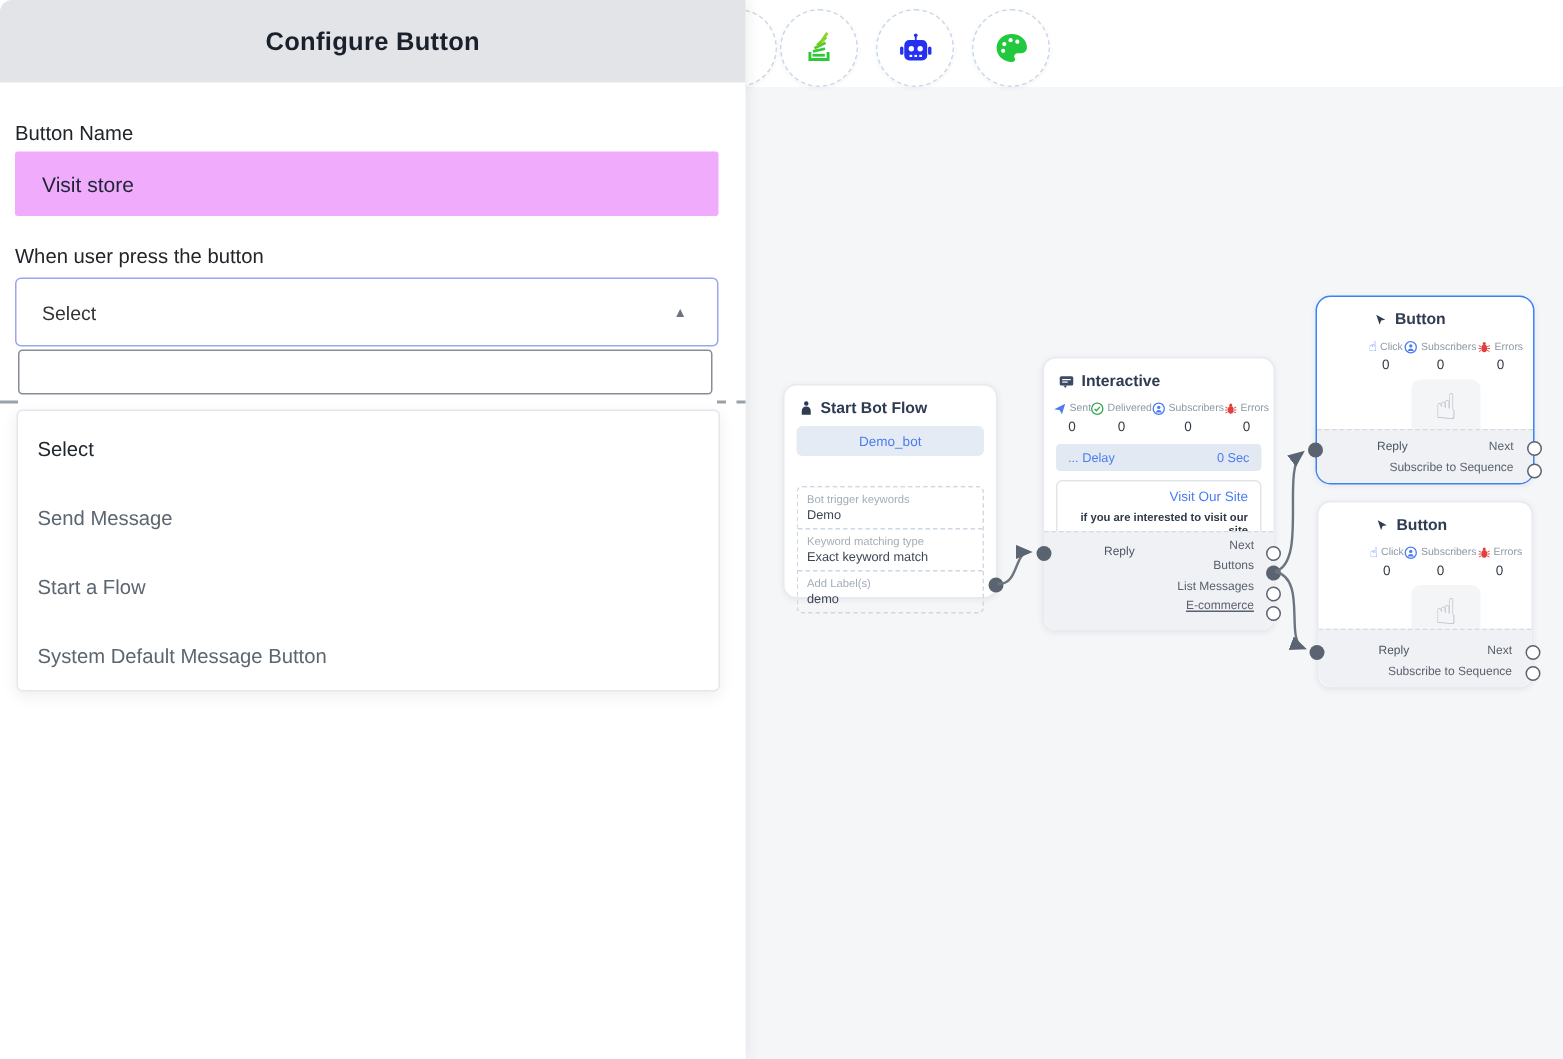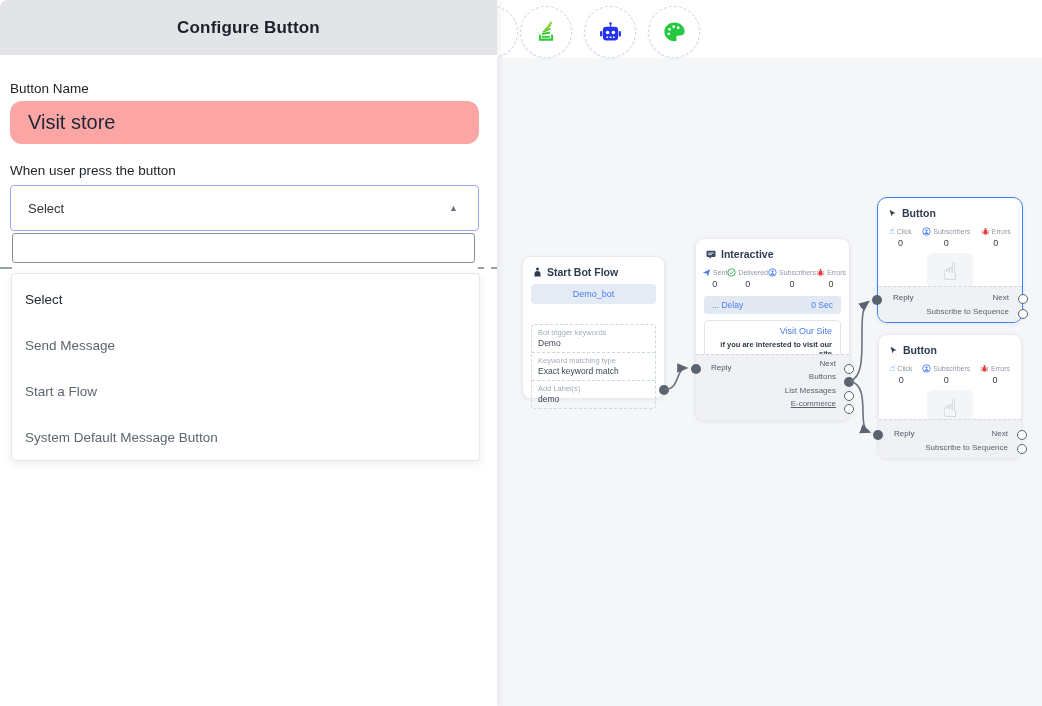--- a/index.html
+++ b/index.html
@@ -8,23 +8,23 @@
 
   
   .panel{position:absolute;left:0;top:0;width:497px;height:706px;background:#fff;z-index:5;
     box-shadow:2px 0 8px rgba(30,40,60,.07);}
   .panel-header{position:absolute;left:0;top:0;width:497px;height:55px;background:#e3e4e8;
     display:flex;align-items:center;justify-content:center;border-top-left-radius:8px;}
   .panel-title{font-size:17px;font-weight:bold;color:#1b212c;letter-spacing:.2px;}
   .field-label{position:absolute;left:10px;font-size:13.5px;color:#212529;}
   .lbl-name{top:81px;}
   .lbl-action{top:163px;}
-  .name-input{position:absolute;left:10px;top:101px;width:469px;height:43px;background:#fca5a5;
-    border-radius:12px;display:flex;align-items:center;padding-left:18px;box-sizing:border-box;
-    font-size:20px;color:#1c2633;}
+  .name-input{position:absolute;left:10px;top:101px;width:469px;height:43px;background:#f0abfc;
+    border-radius:2px;display:flex;align-items:center;padding-left:18px;box-sizing:border-box;
+    font-size:14px;color:#1c2633;}
   .select-box{position:absolute;left:10px;top:185px;width:469px;height:46px;background:#fff;
     border:1px solid #9ba6f0;border-radius:4px;box-sizing:border-box;display:flex;
     align-items:center;justify-content:space-between;padding:0 20px 0 17px;font-size:13px;color:#333;cursor:pointer;}
   .caret{font-size:9px;color:#6b7280;}
   .search-input{position:absolute;left:12px;top:233px;width:463px;height:30px;box-sizing:border-box;
     border:1px solid #868d96;border-radius:3px;background:#fff;font-size:13px;padding:0 8px;outline:none;}
   .options{position:absolute;left:11px;top:273px;width:469px;height:188px;background:#fff;
     border:1px solid #e4e7ed;border-radius:4px;box-shadow:0 3px 10px rgba(25,35,55,.08);
     box-sizing:border-box;padding-top:2px;z-index:3;}
   .option{height:46px;display:flex;align-items:center;padding-left:13px;font-size:13.5px;color:#5c6670;cursor:pointer;}
@@ -72,25 +72,25 @@
   .stat-val{font-size:9px;color:#333c47;margin-top:2px;}
 
   
   .inter-node{left:198px;top:238px;width:155px;height:183px;}
   .delay-bar{margin:7px 8px 0;background:#e3e9f2;border-radius:3px;display:flex;
     justify-content:space-between;align-items:center;padding:4px 8px;font-size:8.5px;color:#4a7df2;}
   .msg-box{margin:6px 8px 0;border:1px solid #e1e5ea;border-radius:4px;padding:5px 8px 6px;text-align:right;}
   .msg-title{color:#4a7df2;font-size:9px;}
   .msg-body{color:#2f3946;font-size:7.5px;font-weight:bold;margin-top:4px;}
   .inter-footer{height:65px;}
-  .reply-lbl{position:absolute;left:0;font-size:8px;color:#4b5563;margin-left:15px;}
+  .reply-lbl{position:absolute;left:25px;font-size:8px;color:#4b5563;margin-left:15px;}
   .out-lbl{position:absolute;right:13px;font-size:8px;color:#59626e;text-align:right;}
 
   
-  .btn-node{width:146px;height:126px;}
+  .btn-node{width:146px;height:126px;padding-left:28px;}
   .btn1{left:380px;top:197px;border:1.5px solid #3b82f6;border-radius:10px;}
   .btn2{left:381px;top:334px;width:144px;height:125px;}
   .hand-wrap{display:flex;justify-content:center;margin-top:5px;}
   .hand-box{width:46px;height:38px;background:#f4f5f7;border-radius:6px;display:flex;
     align-items:center;justify-content:center;}
   .hand-glyph{font-size:24px;color:#b9c0ca;line-height:1;}
   .click-glyph{font-size:9px;color:#4a7df2;line-height:1;}
   .btn-footer{height:35px;}
 </style>
 </head>

